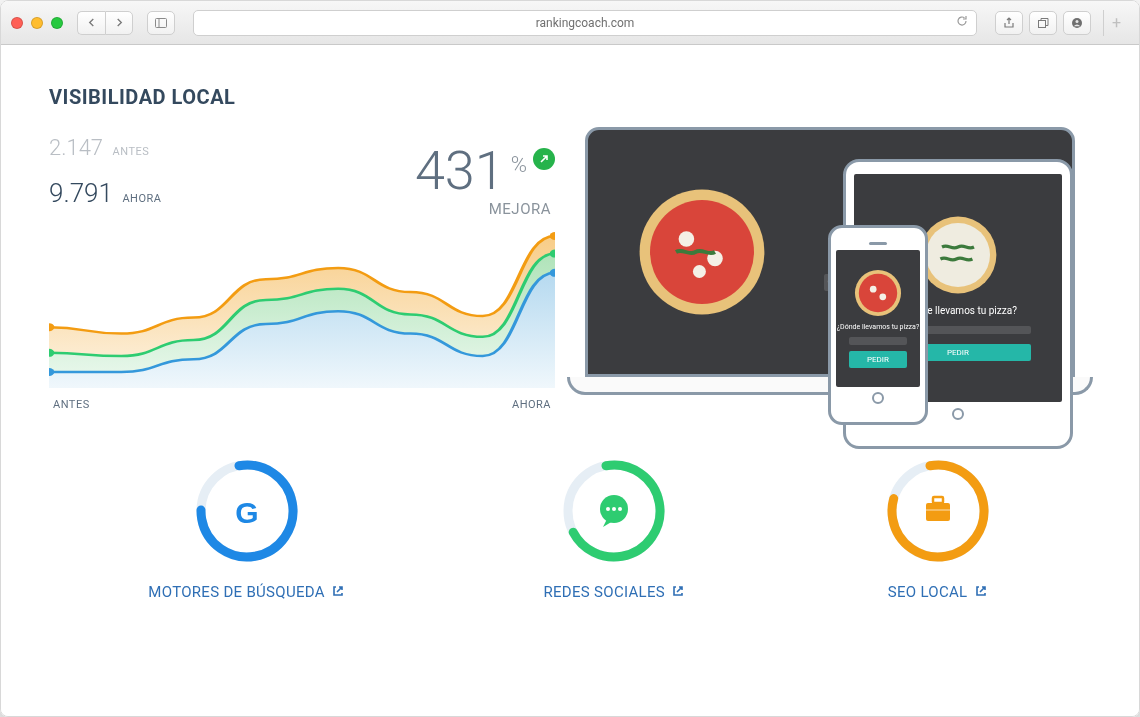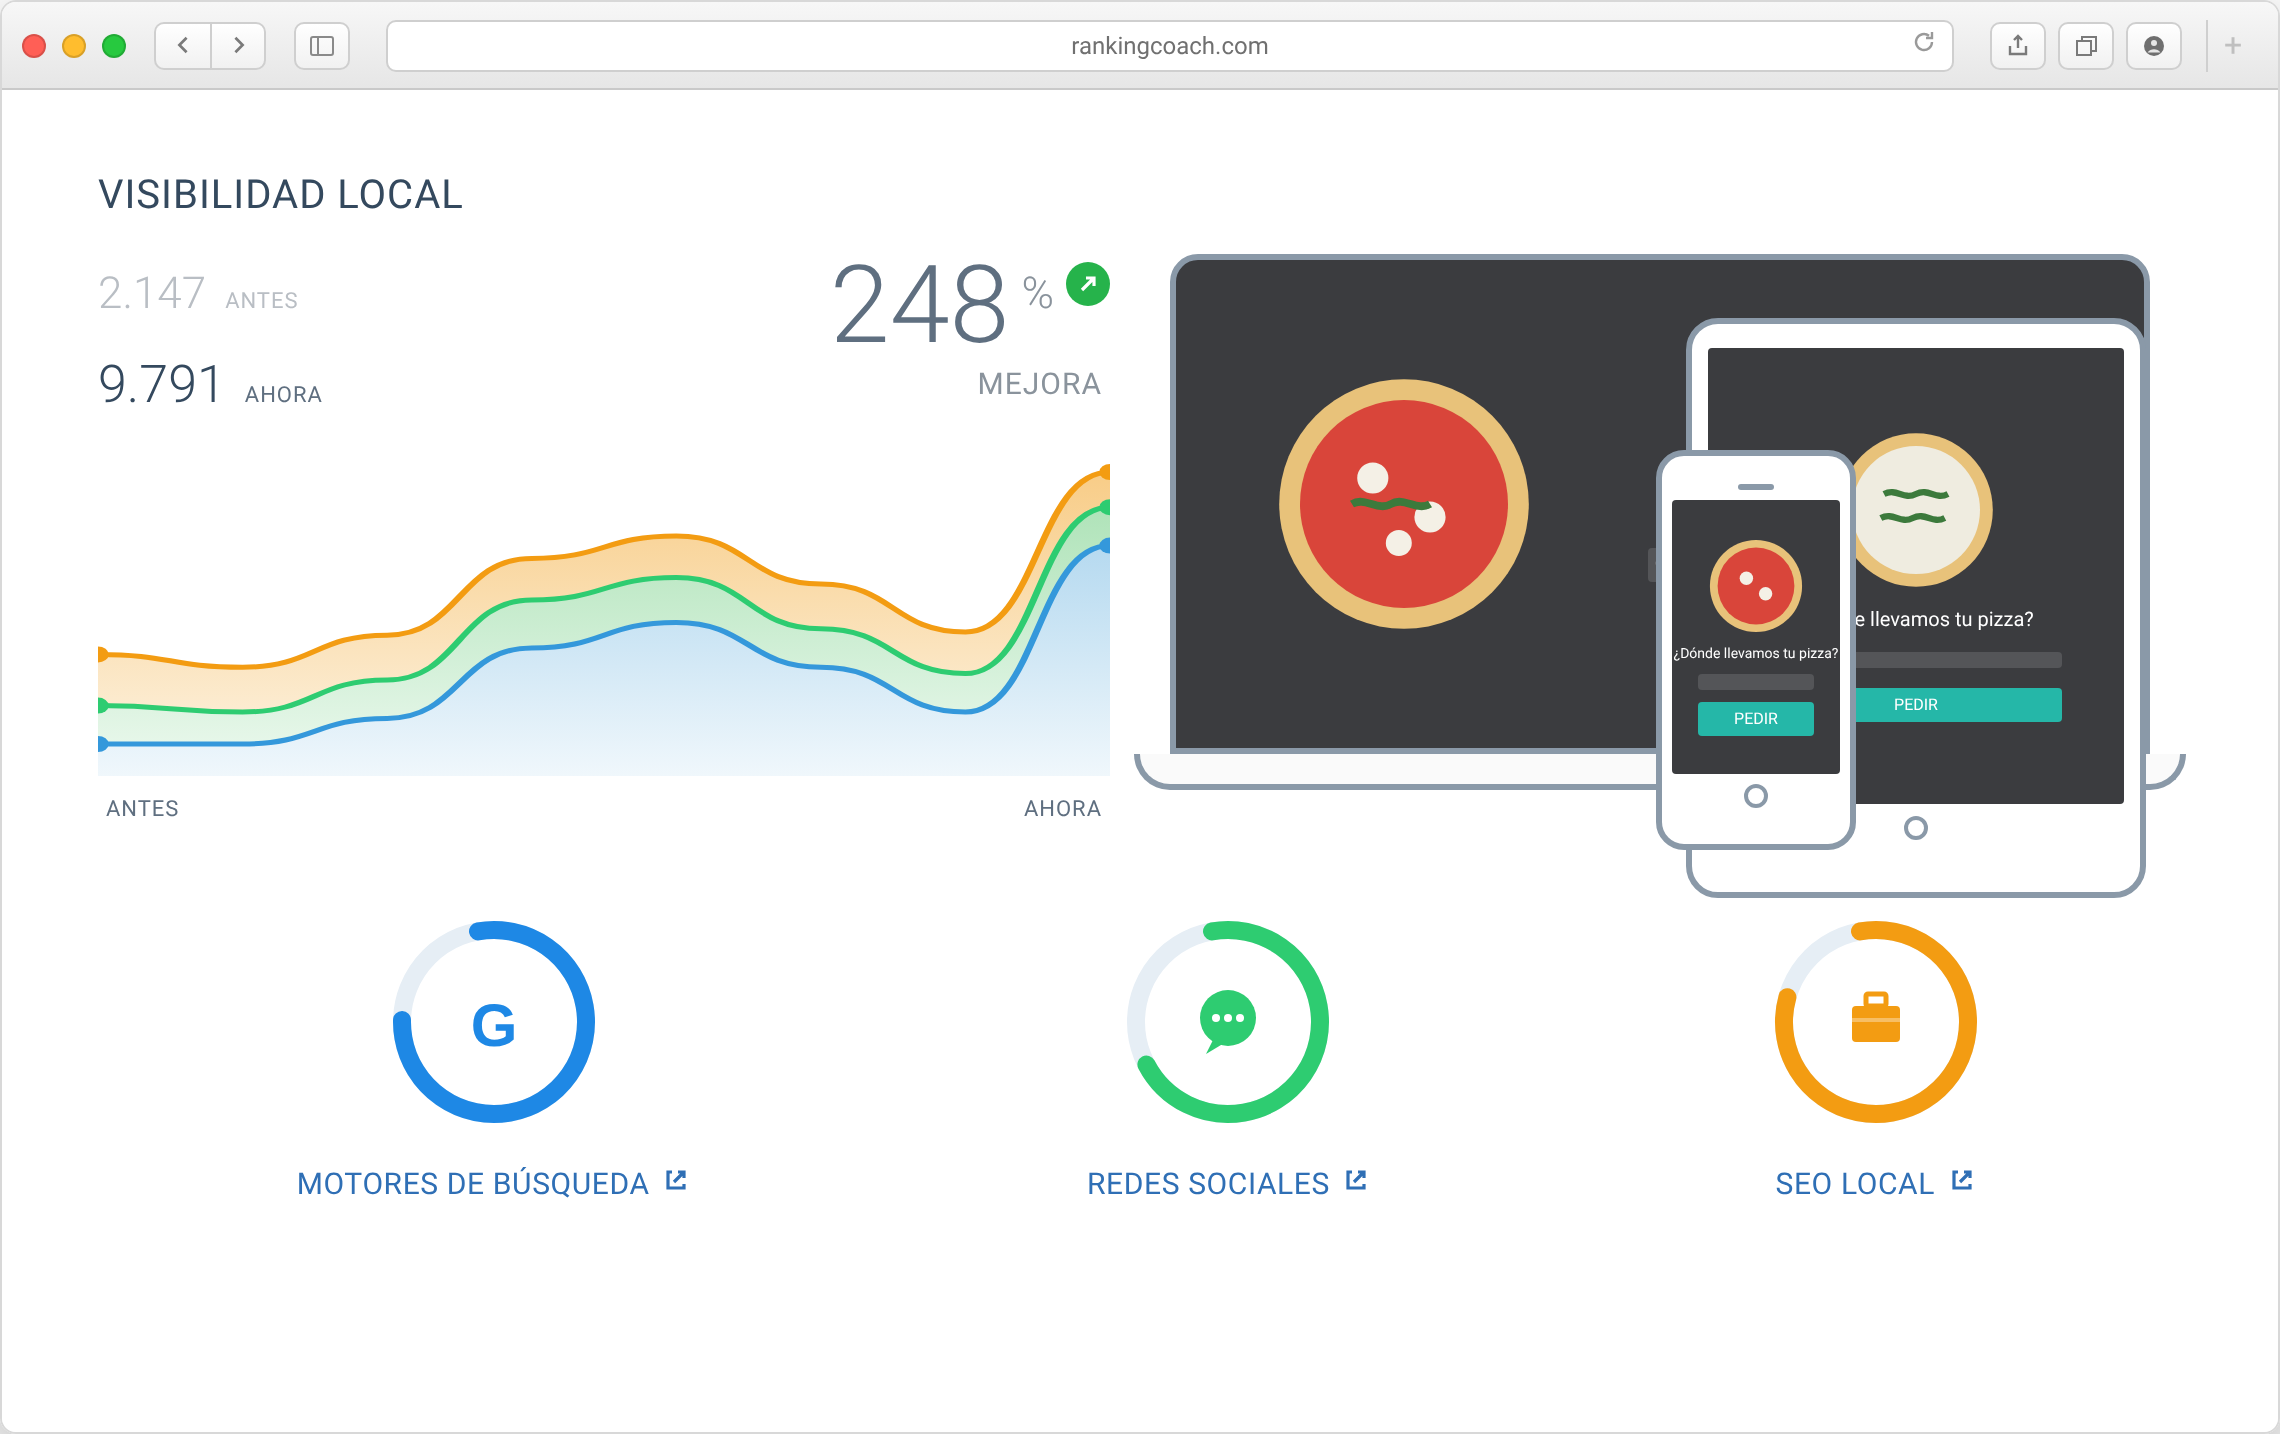--- a/index.html
+++ b/index.html
@@ -13,24 +13,24 @@
 .nav-group{display:flex}
 .pill{display:flex;align-items:center;justify-content:center;height:24px;min-width:28px;border:1px solid #cfcfcf;background:linear-gradient(#fff,#f1f1f1);border-radius:5px;font-size:11px;color:#7a7a7a}
 .pill.left{border-top-right-radius:0;border-bottom-right-radius:0;border-right:none}
 .pill.right{border-top-left-radius:0;border-bottom-left-radius:0}
 .addr{flex:1;display:flex;align-items:center;justify-content:center;height:26px;background:#fff;border:1px solid #cfcfcf;border-radius:5px;font-size:12px;color:#707070;position:relative;margin:0 10px}
 .addr .reload{position:absolute;right:8px;font-size:12px;color:#9a9a9a}
 .right-tools{display:flex;gap:6px;align-items:center}
 .plus-tab{width:26px;height:26px;border-left:1px solid #cfcfcf;display:flex;align-items:center;justify-content:center;color:#bfbfbf;font-size:16px;margin-left:4px}
 
 .page{flex:1;background:#fff;padding:40px 48px 30px;display:flex;flex-direction:column}
-.title{color:#34495e;letter-spacing:.5px;font-size:20px;font-weight:400;margin:0 0 18px}
+.title{color:#34495e;letter-spacing:.5px;font-size:20px;font-weight:700;margin:0 0 18px}
 .toprow{display:flex;gap:30px}
 .stats{flex:1}
-.nums{display:flex;justify-content:space-between;align-items:flex-start;margin-bottom:10px}
+.nums{display:flex;justify-content:space-between;align-items:flex-end;margin-bottom:10px}
 .pair{font-size:14px;line-height:1.9}
 .pair .before{color:#b9bec4;font-size:22px;font-weight:300}
 .pair .before-lbl{color:#b9bec4;font-size:11px;letter-spacing:.5px;margin-left:6px}
 .pair .now{color:#34495e;font-size:26px;font-weight:300}
 .pair .now-lbl{color:#5f6f80;font-size:11px;letter-spacing:.5px;margin-left:6px}
 .improve{display:flex;flex-direction:column;align-items:flex-end}
 .big{color:#5f6f80;font-size:54px;font-weight:300;line-height:1;display:flex;align-items:flex-start;gap:6px}
 .pct{font-size:22px;color:#8a939c;margin-top:10px}
 .badge{width:22px;height:22px;border-radius:50%;background:#26b34b;color:#fff;font-size:12px;display:flex;align-items:center;justify-content:center;margin-top:4px}
 .improve-lbl{color:#8a939c;font-size:15px;letter-spacing:.5px;margin-top:2px;margin-right:4px}
@@ -130,21 +130,21 @@
               <span class="before">2.147</span>
               <span class="before-lbl">ANTES</span>
             </div>
             <div>
               <span class="now">9.791</span>
               <span class="now-lbl">AHORA</span>
             </div>
           </div>
           <div class="improve">
             <div class="big">
-              <span>248</span>
+              <span>431</span>
               <span class="pct">%</span>
               <span class="badge">
                 <svg width="10" height="10" viewBox="0 0 10 10">
                     <path d="M2 8 8 2M4 2h4v4" fill="none" stroke="#fff" stroke-width="1.6"></path>
                   </svg>
               </span>
             </div>
             <div class="improve-lbl">MEJORA</div>
           </div>
         </div>

